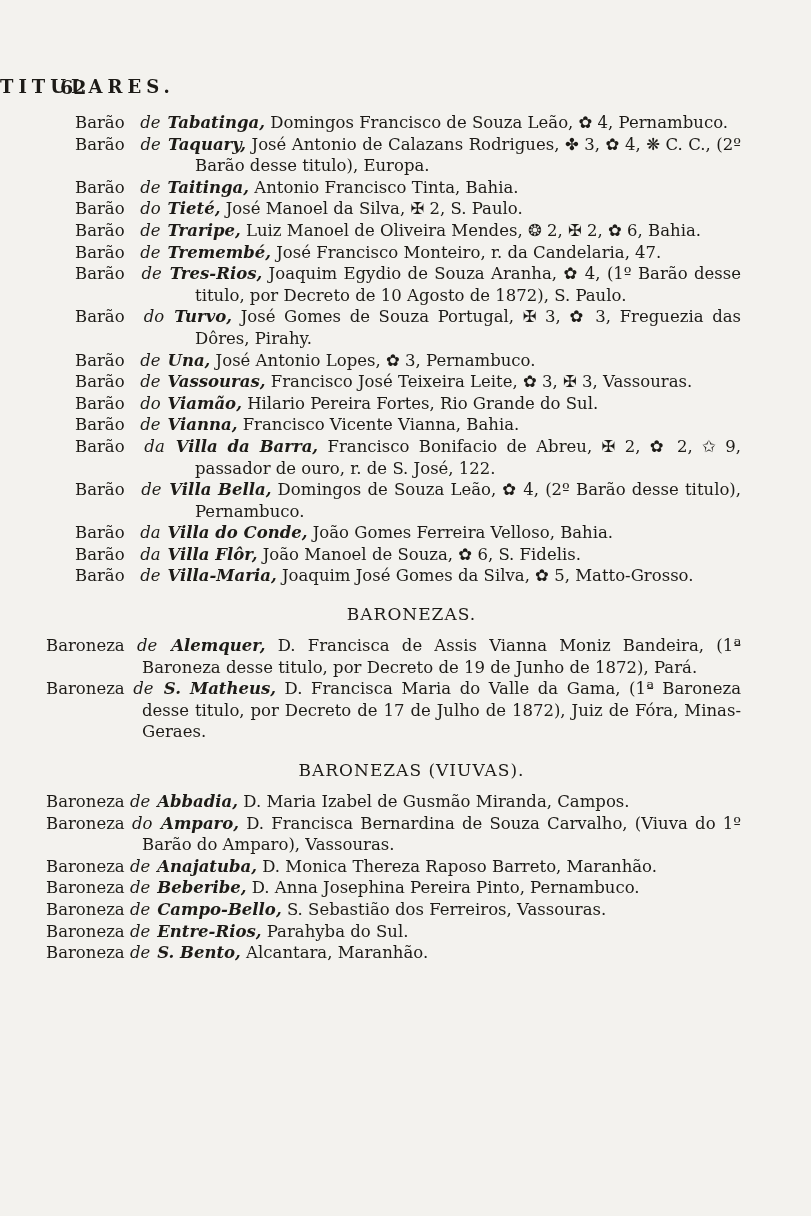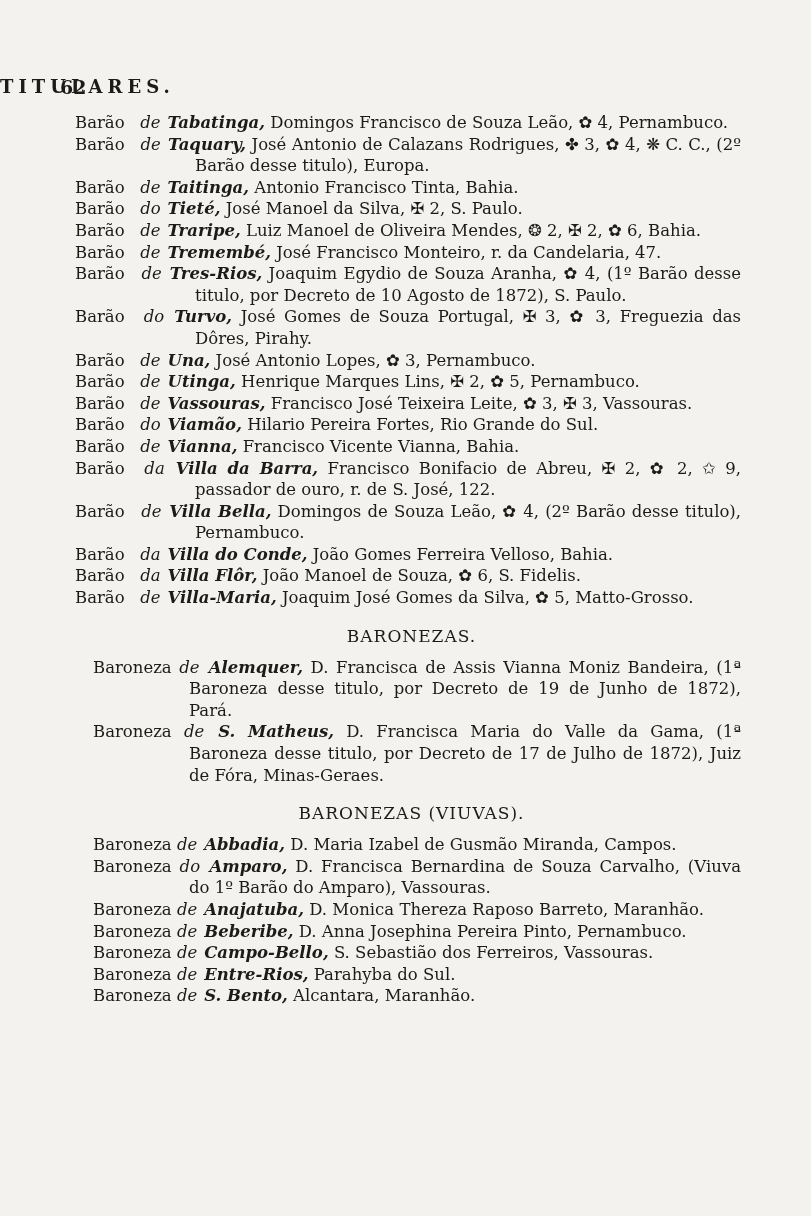--- a/index.html
+++ b/index.html
@@ -38,21 +38,21 @@
     text-align: left;
     font-size: 18px;
     font-weight: bold;
     letter-spacing: 5px;
   }
   .entries {
     margin-left: 75px;
     margin-right: 70px;
   }
   .entries.indent {
-    margin-left: 93px;
+    margin-left: 46px;
   }
   .entry {
     margin: 0;
     font-size: 16.5px;
     line-height: 21.6px;
     text-align: justify;
     padding-left: 120px;
     text-indent: -120px;
   }
   .entries.indent .entry {
@@ -108,21 +108,20 @@
   <p class="entry"><span class="lead">Barão</span> <span class="particle">de</span> <span class="title">Traripe,</span> <span class="text">Luiz Manoel de Oliveira Mendes, ❂ 2, ✠ 2, ✿ 6, Bahia.</span></p>
 
   <p class="entry"><span class="lead">Barão</span> <span class="particle">de</span> <span class="title">Tremembé,</span> <span class="text">José Francisco Monteiro, r. da Candelaria, 47.</span></p>
 
   <p class="entry"><span class="lead">Barão</span> <span class="particle">de</span> <span class="title">Tres-Rios,</span> <span class="text">Joaquim Egydio de Souza Aranha, ✿ 4, (1º Barão desse titulo, por Decreto de 10 Agosto de 1872), S. Paulo.</span></p>
 
   <p class="entry"><span class="lead">Barão</span> <span class="particle">do</span> <span class="title">Turvo,</span> <span class="text">José Gomes de Souza Portugal, ✠ 3, ✿ 3, Freguezia das Dôres, Pirahy.</span></p>
 
   <p class="entry"><span class="lead">Barão</span> <span class="particle">de</span> <span class="title">Una,</span> <span class="text">José Antonio Lopes, ✿ 3, Pernambuco.</span></p>
 
-  <p class="entry"><span class="lead">Barão</span> <span class="particle">de</span> <span class="title">Utinga,</span> <span class="text">Henrique Marques Lins, ✠ 2, ✿ 5, Pernambuco.</span></p>
 
   <p class="entry"><span class="lead">Barão</span> <span class="particle">de</span> <span class="title">Vassouras,</span> <span class="text">Francisco José Teixeira Leite, ✿ 3, ✠ 3, Vassouras.</span></p>
 
   <p class="entry"><span class="lead">Barão</span> <span class="particle">do</span> <span class="title">Viamão,</span> <span class="text">Hilario Pereira Fortes, Rio Grande do Sul.</span></p>
 
   <p class="entry"><span class="lead">Barão</span> <span class="particle">de</span> <span class="title">Vianna,</span> <span class="text">Francisco Vicente Vianna, Bahia.</span></p>
 
   <p class="entry"><span class="lead">Barão</span> <span class="particle">da</span> <span class="title">Villa da Barra,</span> <span class="text">Francisco Bonifacio de Abreu, ✠ 2, ✿ 2, ✩ 9, passador de ouro, r. de S. José, 122.</span></p>
 
   <p class="entry"><span class="lead">Barão</span> <span class="particle">de</span> <span class="title">Villa Bella,</span> <span class="text">Domingos de Souza Leão, ✿ 4, (2º Barão desse titulo), Pernambuco.</span></p>

